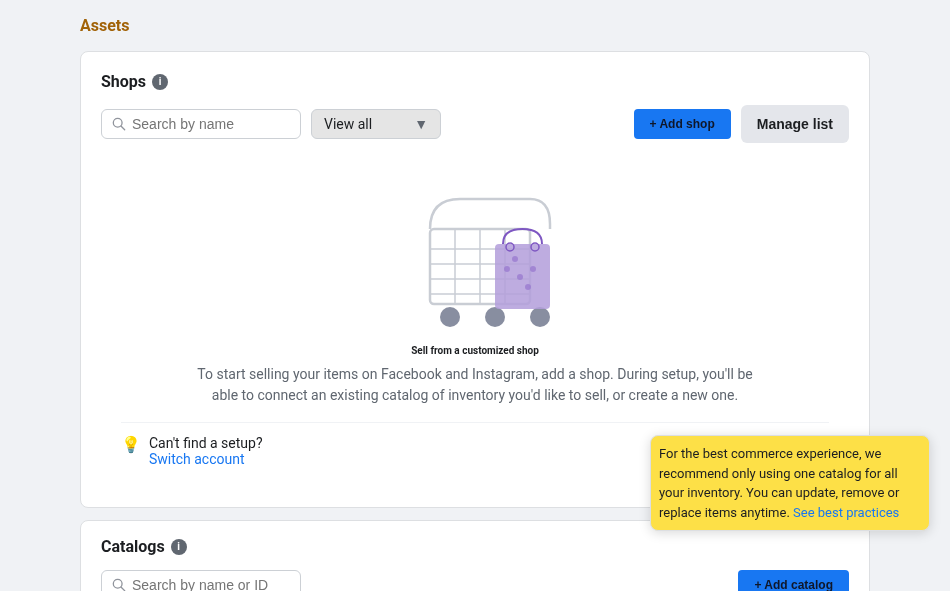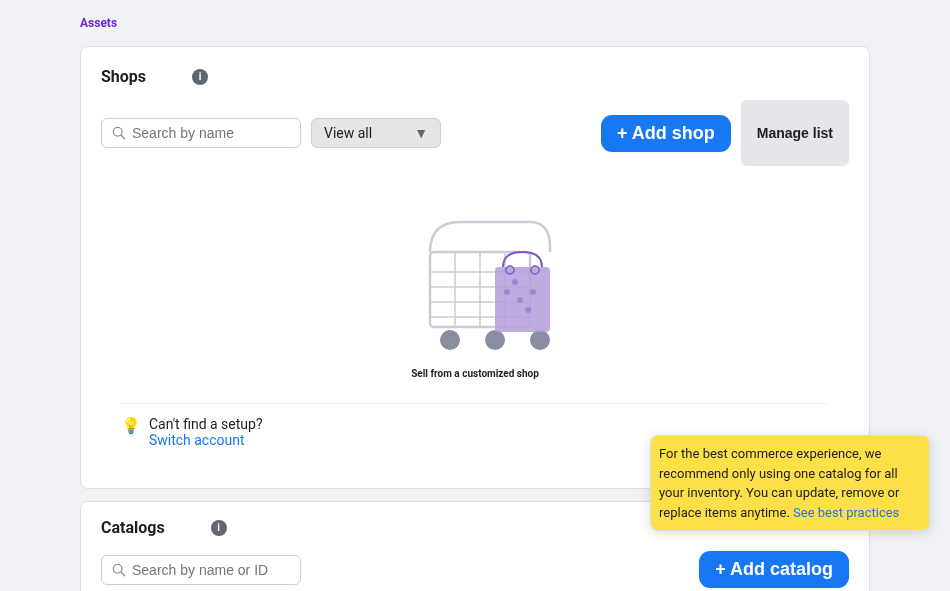--- a/index.html
+++ b/index.html
@@ -9,40 +9,39 @@
       width: 950px;
       height: 591px;
       overflow: hidden;
       position: relative;
     }
     .page-container {
       padding: 16px 20px;
       max-width: 950px;
     }
     .page-title {
-      font-size: 12px;
+      font-size: 16px;
       font-weight: 700;
-      color: #6d28d9;
+      color: #a16207;
       margin-bottom: 16px;
       padding-left: 60px;
     }
     .card {
       background: #fff;
       border-radius: 8px;
       border: 1px solid #dddfe2;
       padding: 20px;
       margin-bottom: 12px;
       margin-left: 60px;
       margin-right: 60px;
     }
     .card-header {
       display: flex;
       align-items: center;
       margin-bottom: 14px;
-      gap: 40px;
     }
     .card-title {
       font-size: 16px;
       font-weight: 700;
       color: #1c1e21;
       margin-right: 6px;
     }
     .info-icon {
       display: inline-flex;
       align-items: center;
@@ -96,38 +95,38 @@
       font-size: 14px;
       color: #1c1e21;
       min-width: 130px;
     }
     .dropdown-select .chevron {
       margin-left: auto;
       color: #606770;
     }
     .btn-primary {
       background: #1877f2;
-      color: #ffffff;
+      color: #0f172a;
       border: none;
-      border-radius: 11px;
+      border-radius: 4px;
       padding: 8px 16px;
-      font-size: 18px;
+      font-size: 12px;
       font-weight: 600;
       cursor: pointer;
       display: flex;
       align-items: center;
       gap: 4px;
       margin-left: auto;
     }
     .btn-secondary {
       background: #e4e6eb;
       color: #1c1e21;
       border: none;
       border-radius: 6px;
-      padding: 25px 16px;
+      padding: 11px 16px;
       font-size: 14px;
       font-weight: 600;
       cursor: pointer;
     }
     .empty-state {
       display: flex;
       flex-direction: column;
       align-items: center;
       padding: 10px 20px 20px;
     }
@@ -264,20 +263,21 @@
         <circle cx="160" cy="78" r="4" fill="none" stroke="#7e57c2" stroke-width="1.5"></circle>
 
         <circle cx="132" cy="100" r="3" fill="#9575cd" opacity="0.7"></circle>
         <circle cx="145" cy="108" r="3" fill="#9575cd" opacity="0.7"></circle>
         <circle cx="158" cy="100" r="3" fill="#9575cd" opacity="0.7"></circle>
         <circle cx="140" cy="90" r="3" fill="#9575cd" opacity="0.7"></circle>
         <circle cx="153" cy="118" r="3" fill="#9575cd" opacity="0.7"></circle>
       </svg>
 
       <div class="empty-title">Sell from a customized shop</div>
+      <div class="empty-desc">To start selling your items on Facebook and Instagram, add a shop. During setup, you'll be able to connect an existing catalog of inventory you'd like to sell, or create a new one.</div>
 
       <div class="help-row">
         <span class="help-icon">💡</span>
         <div>
           <div class="help-text">Can't find a setup?</div>
           <a class="switch-link">Switch account</a>
         </div>
       </div>
     </div>
   </div>

